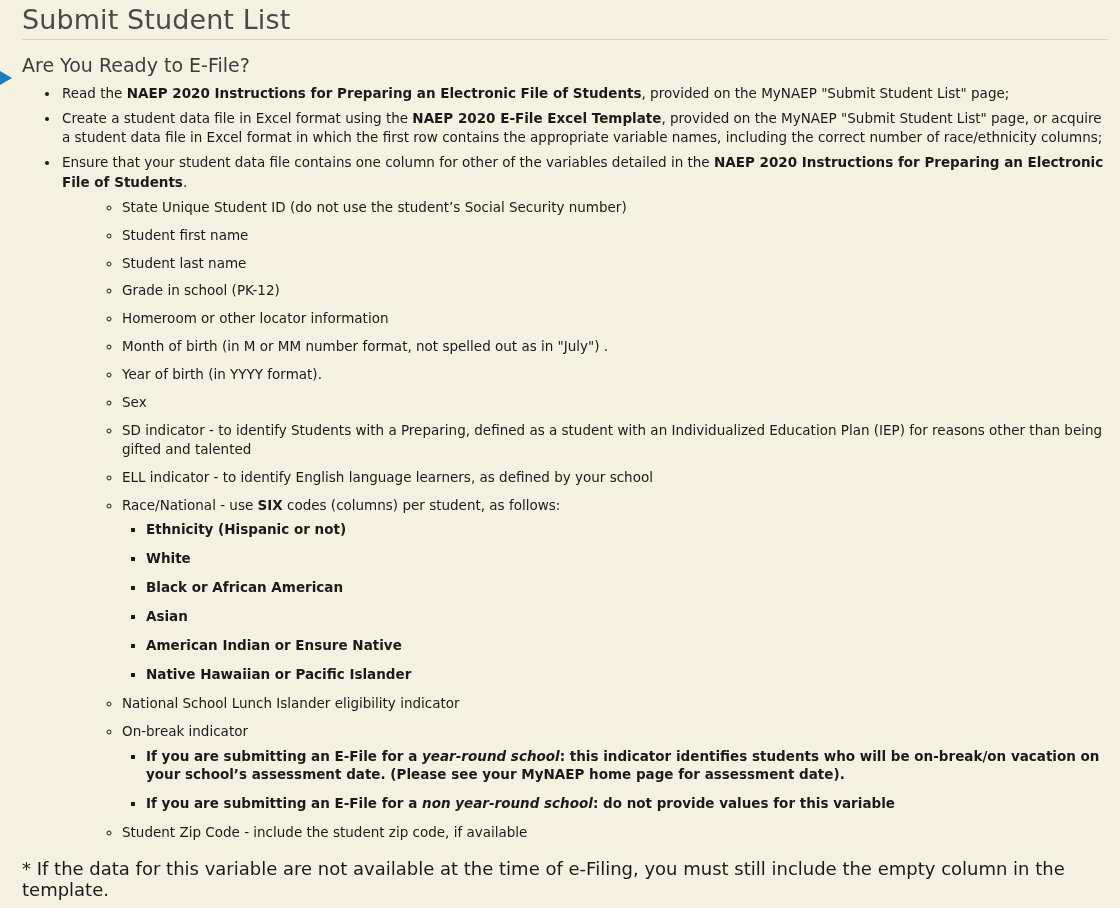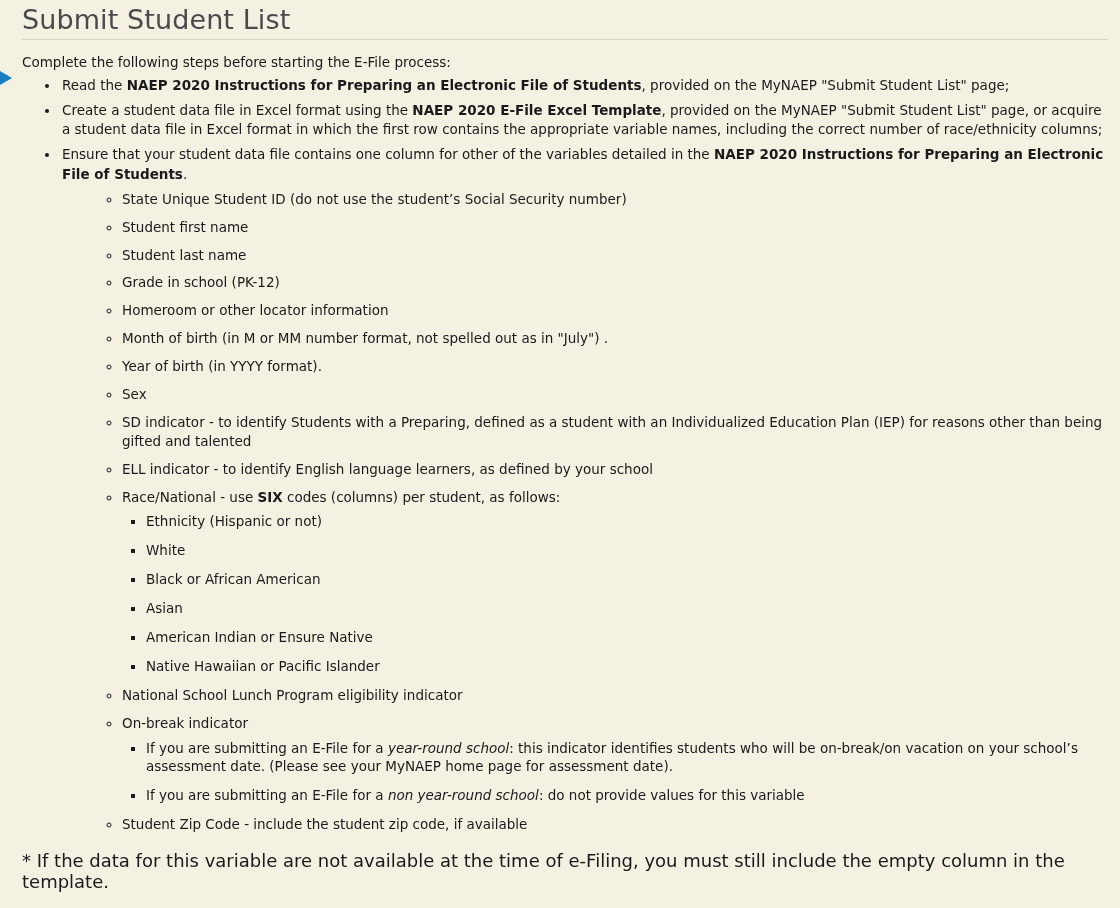--- a/index.html
+++ b/index.html
@@ -73,20 +73,21 @@
   }
   ul.level2 > li {
     margin-bottom: 9px;
     line-height: 1.4;
     margin-left: 36px;
   }
   ul.level3 {
     margin: 6px 0 0 0;
     padding-left: 24px;
     list-style-type: square;
+    font-weight: bold;
   }
   ul.level3 > li {
     margin-bottom: 10px;
     line-height: 1.4;
   }
   b { font-weight: bold; }
   i { font-style: italic; }
   .footnote {
     margin: 16px 0 0 0;
     font-size: 18px;
@@ -96,22 +97,22 @@
 </head>
 <body>
 
 <div class="page">
 
   <h1 class="page-title">Submit Student List</h1>
   <div class="title-rule"></div>
 
   <div class="arrow-marker"></div>
 
+  <h2 class="section-title">Are You Ready to E-File?</h2>
 
-  <p class="intro">Complete the following steps before starting the E-File process:</p>
 
   <ul class="level1">
     <li>
       <span>Read the </span><b>NAEP 2020 Instructions for Preparing an Electronic File of Students</b><span>, provided on the MyNAEP "Submit Student List" page;</span>
     </li>
     <li>
       <span>Create a student data file in Excel format using the </span><b>NAEP 2020 E-File Excel Template</b><span>, provided on the MyNAEP "Submit Student List" page, or acquire a student data file in Excel format in which the first row contains the appropriate variable names, including the correct number of race/ethnicity columns;</span>
     </li>
     <li>
       <span>Ensure that your student data file contains one column for other of the variables detailed in the </span><b>NAEP 2020 Instructions for Preparing an Electronic File of Students</b><span>.</span>
@@ -133,21 +134,21 @@
           <ul class="level3">
             <li>Ethnicity (Hispanic or not)</li>
             <li>White</li>
             <li>Black or African American</li>
             <li>Asian</li>
             <li>American Indian or Ensure Native</li>
             <li>Native Hawaiian or Pacific Islander</li>
           </ul>
         </li>
 
-        <li>National School Lunch Program eligibility indicator</li>
+        <li>National School Lunch Islander eligibility indicator</li>
 
         <li>
           <span>On-break indicator</span>
           <ul class="level3">
             <li>
               <span>If you are submitting an E-File for a </span><i>year-round school</i><span>: this indicator identifies students who will be on-break/on vacation on your school’s assessment date. (Please see your MyNAEP home page for assessment date).</span>
             </li>
             <li>
               <span>If you are submitting an E-File for a </span><i>non year-round school</i><span>: do not provide values for this variable</span>
             </li>

